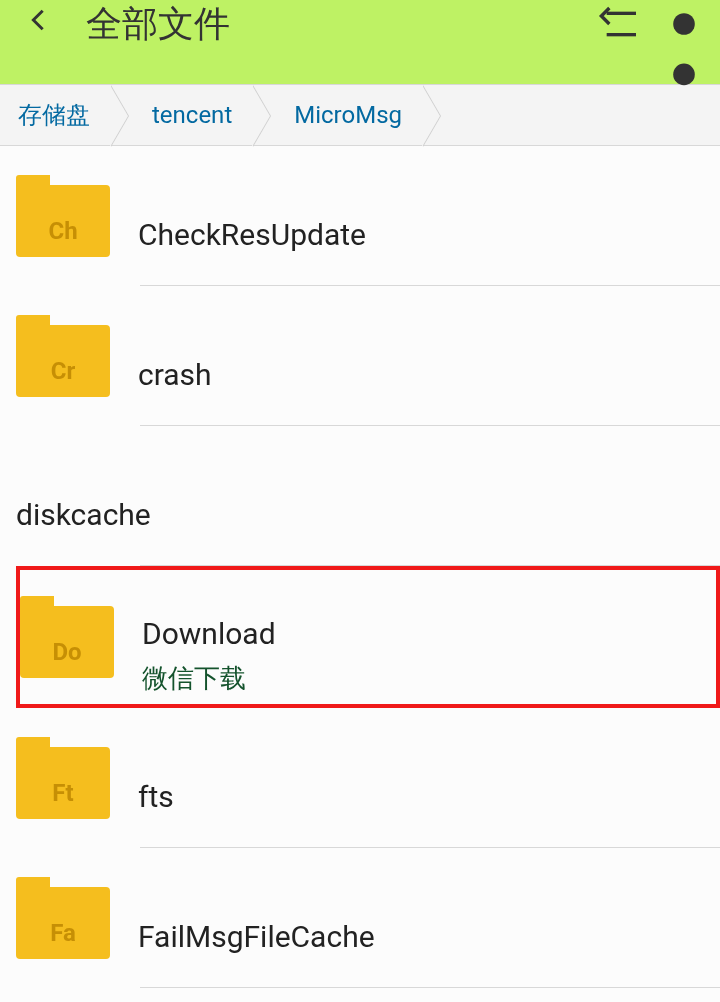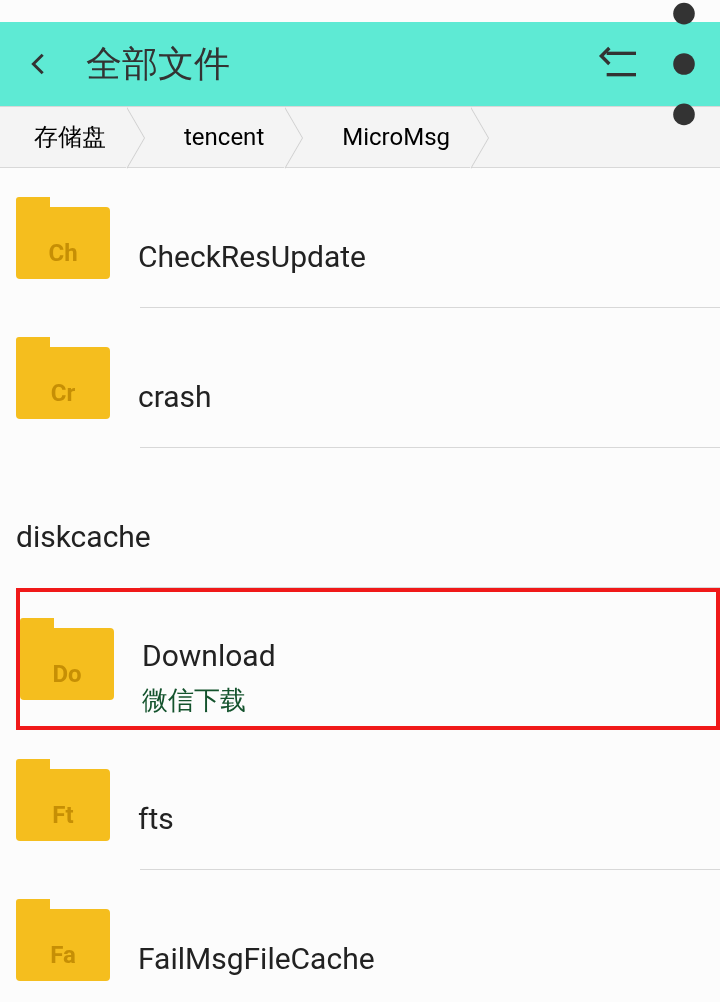--- a/index.html
+++ b/index.html
@@ -9,25 +9,24 @@
     }
     body {
       font-family: -apple-system, BlinkMacSystemFont, "Segoe UI", Roboto, sans-serif;
       width: 720px;
       height: 1002px;
       background: #fcfcfc;
       overflow: hidden;
     }
     .header {
       display: flex;
-      align-items: center;
+      align-items: flex-start;
       height: 84px;
       padding: 0 18px;
-      background: #5eead4;
-      margin-top: 22px;
+      background: #bef264;
     }
     .back-btn {
       width: 40px;
       height: 40px;
       cursor: pointer;
       display: flex;
       align-items: center;
       justify-content: center;
     }
     .back-btn svg {
@@ -67,23 +66,22 @@
       border-bottom: 1px solid #d8d8d8;
       padding-left: 0;
     }
     .crumb {
       position: relative;
       display: flex;
       align-items: center;
       height: 100%;
       padding: 0 38px 0 24px;
       font-size: 24px;
-      color: #000000;
-      cursor: pointer;
-      margin-left: 16px;
+      color: #0369a1;
+      cursor: pointer;
     }
     .crumb:first-child {
       padding-left: 18px;
     }
     .crumb::after {
       content: "";
       position: absolute;
       right: 0;
       top: 0;
       width: 0;

